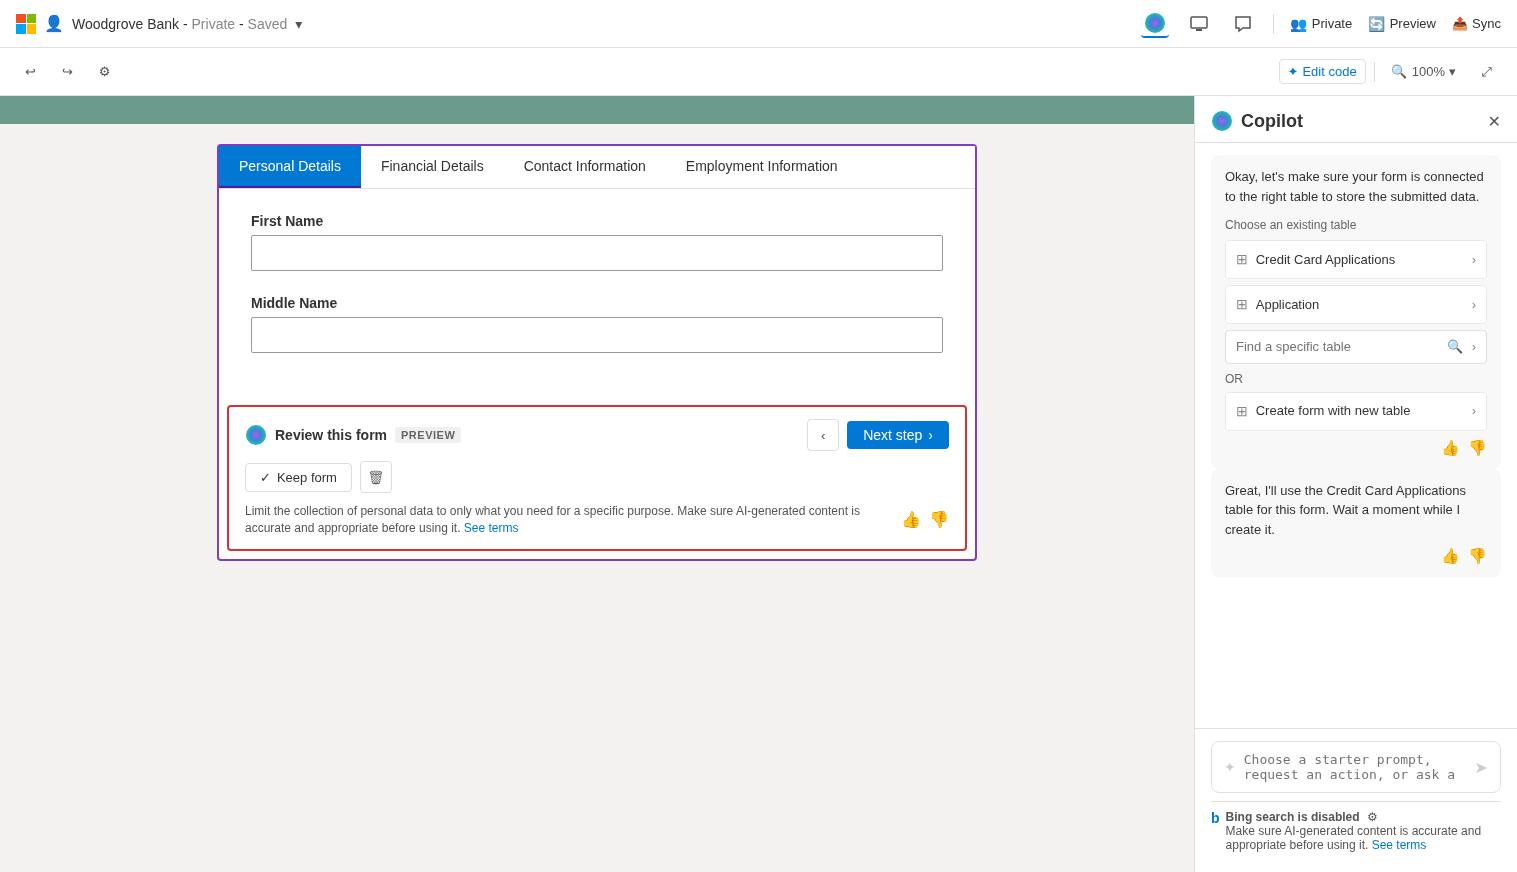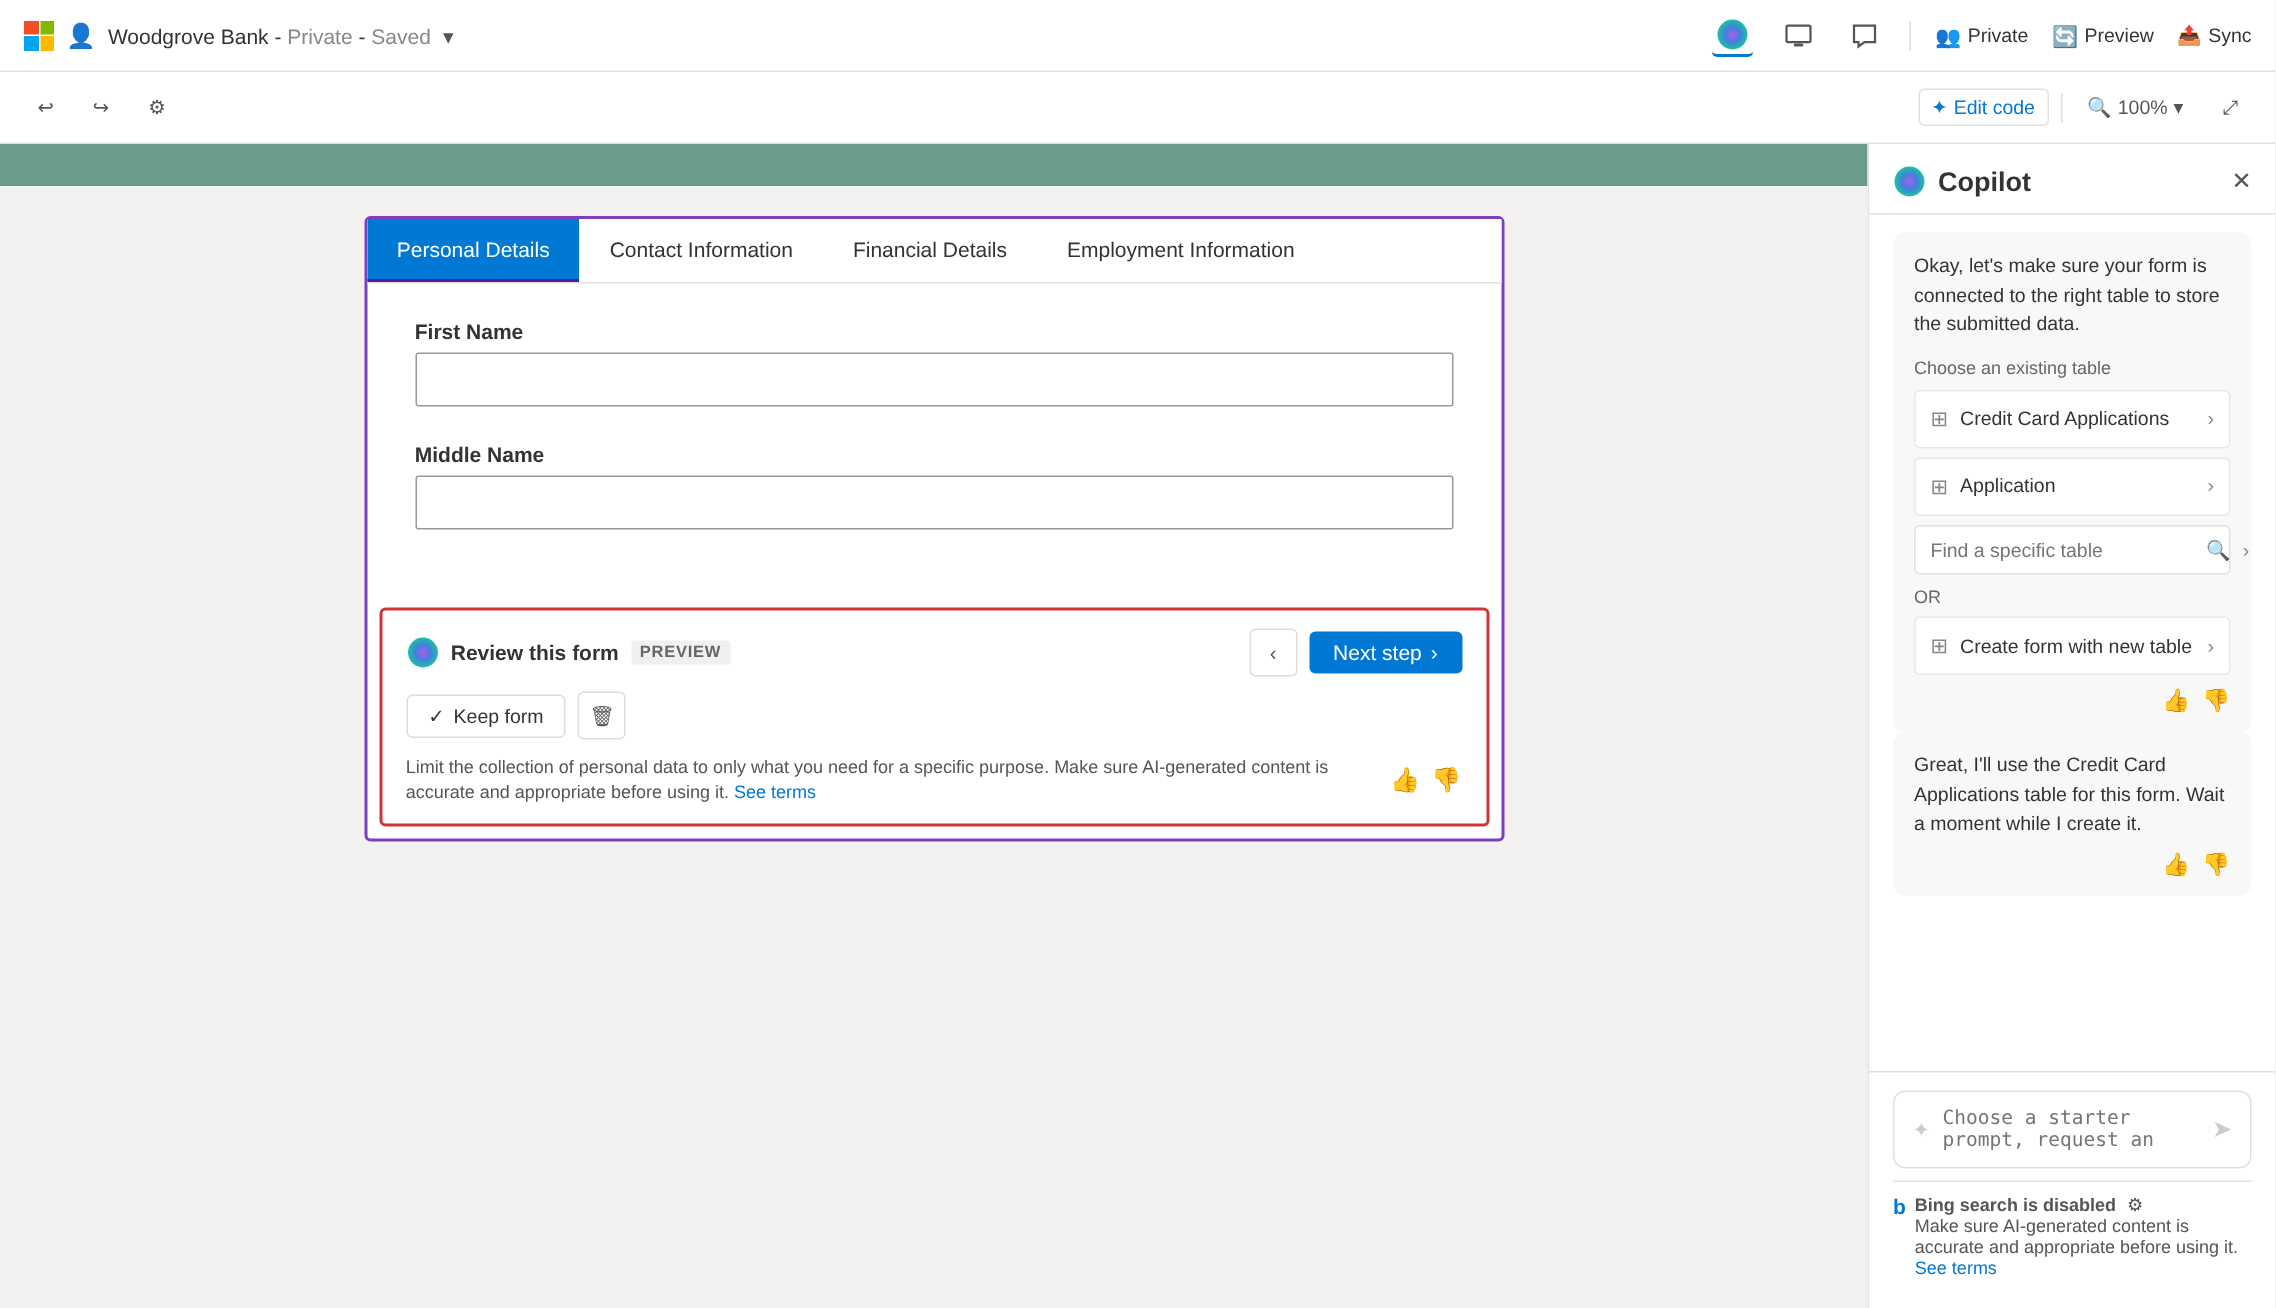--- a/index.html
+++ b/index.html
@@ -174,21 +174,21 @@
       cursor: pointer; color: #555;
     }
     .review-disclaimer { font-size: 12px; color: #555; line-height: 1.4; }
     .review-disclaimer a { color: #0078d4; text-decoration: none; }
     .review-footer { display: flex; align-items: center; justify-content: space-between; margin-top: 8px; }
     .thumb-btns { display: flex; gap: 8px; }
     .thumb-btn { background: none; border: none; cursor: pointer; color: #666; font-size: 16px; }
 
     
     .copilot-panel {
-      width: 272px;
+      width: 323px;
       background: #fff;
       border-left: 1px solid #e0e0e0;
       display: flex;
       flex-direction: column;
       flex-shrink: 0;
       overflow: hidden;
     }
     .copilot-header {
       display: flex;
       align-items: center;
@@ -404,24 +404,24 @@
   <div class="canvas">
     <div class="canvas-header-bar"></div>
     <div class="canvas-inner">
       <div class="form-container">
 
         <div class="form-tabs">
           <div class="form-tab active">
             <span>Personal Details</span>
           </div>
           <div class="form-tab">
+            <span>Financial Details</span>
+          </div>
+          <div class="form-tab">
             <span>Contact Information</span>
-          </div>
-          <div class="form-tab">
-            <span>Financial Details</span>
           </div>
           <div class="form-tab">
             <span>Employment Information</span>
           </div>
         </div>
 
         <div class="form-body">
           <div class="form-field">
             <label class="form-label">First Name</label>
             <input class="form-input" type="text" style="">

